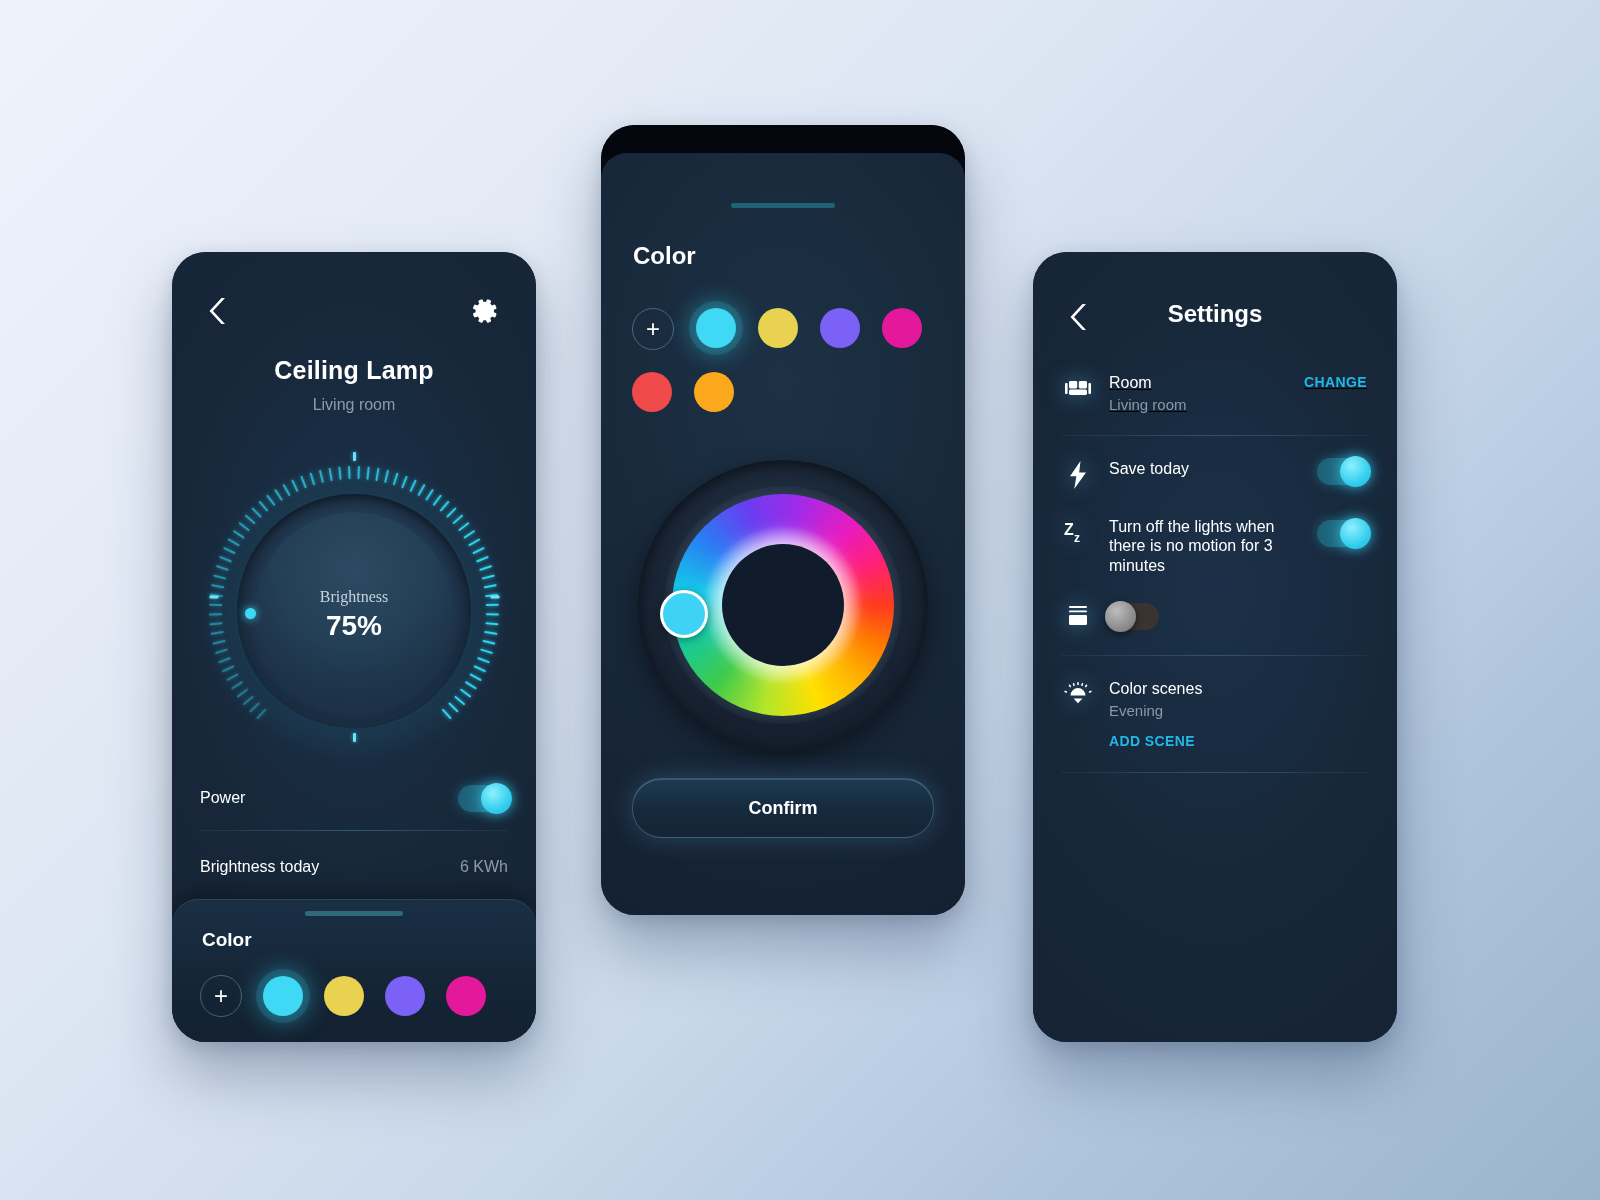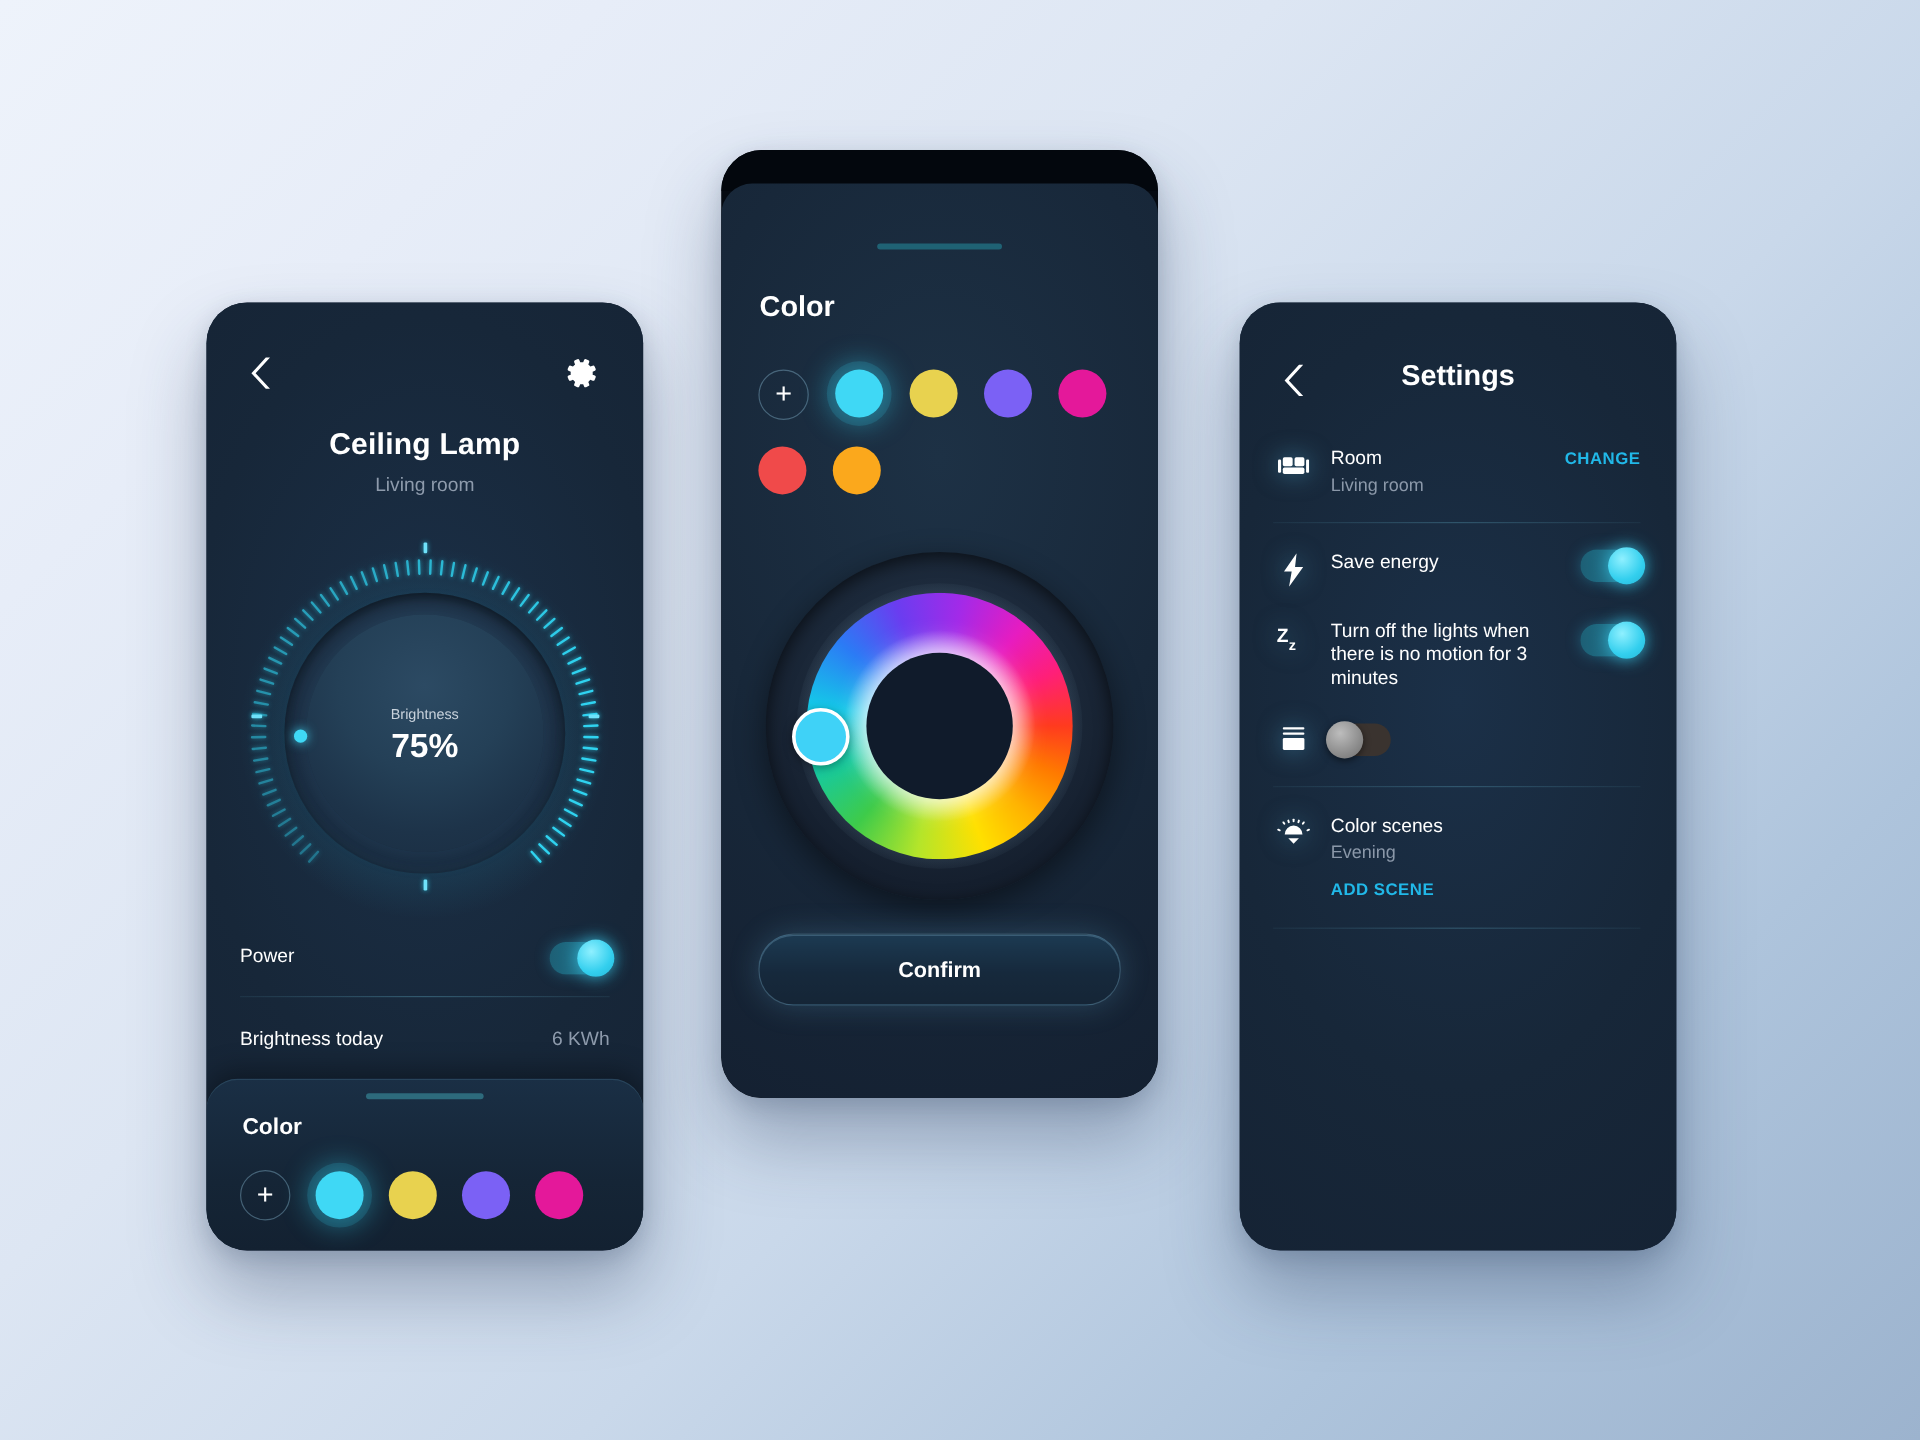--- a/index.html
+++ b/index.html
@@ -46,21 +46,21 @@
     background:#2fd3f0;border-radius:1px;transform-origin:50% 145px;
     box-shadow:0 0 4px rgba(47,211,240,.85);}
   .tick.major{height:9px;top:-14px;width:3px;margin-left:-1.5px;background:#6fe2fa;}
   .dial-ring{position:absolute;left:28px;top:28px;width:234px;height:234px;border-radius:50%;
     background:radial-gradient(circle at 50% 34%, #23384e 0%, #1b2c40 58%, #16283b 100%);
     box-shadow:inset 0 3px 10px rgba(0,0,0,.55), inset 0 -3px 10px rgba(120,190,230,.08);}
   .dial-inner{position:absolute;left:46px;top:46px;width:198px;height:198px;border-radius:50%;
     background:radial-gradient(circle at 50% 30%, #2c4a63 0%, #244057 42%, #1d3349 72%, #1a2d41 100%);
     box-shadow:0 0 24px rgba(70,150,200,.18);}
   .dial-text{position:absolute;left:0;right:0;top:76px;text-align:center;}
-  .dial-label{font-size:12px;color:#c8d2dc;}
+  .dial-label{font-size:16px;color:#c8d2dc;font-family:Liberation Serif, serif;}
   .dial-val{font-size:28px;font-weight:bold;color:#fff;margin-top:4px;}
   .dial-knob{position:absolute;left:36px;top:142px;width:11px;height:11px;border-radius:50%;
     background:#3fd8f5;box-shadow:0 0 9px rgba(63,216,245,.95);cursor:pointer;}
 
   
   .rowline{position:absolute;left:28px;right:28px;height:1px;
     background:linear-gradient(90deg,rgba(110,200,225,.08),rgba(110,200,225,.30),rgba(110,200,225,.08));}
   .row{position:absolute;left:28px;right:28px;display:flex;align-items:center;justify-content:space-between;}
   .row-label{font-size:16px;color:#ffffff;}
   .row-value{font-size:16px;color:#8e9bac;}
@@ -311,21 +311,21 @@
 
   <div class="phone p3">
     <div class="screen">
       <div class="backbtn" style="top:48px;">
         <svg width="30" height="34" viewBox="0 0 30 34">
             <path d="M21 4 L9 17 L21 30 L17.5 30 L5.5 17 L17.5 4 Z" fill="#ffffff"></path>
           </svg>
       </div>
       <div class="hdr">Settings</div>
       <div class="slist" id="settings-list">
-          <div class="sitem" style="margin-top: 0px;">
+          <div class="sitem" style="margin-top: 0px; text-decoration: underline;">
             <div class="sicon">
               <svg width="26" height="24" viewBox="0 0 26 24" fill="#fff">
                 <rect x="0" y="6" width="2.6" height="11" rx="1"></rect>
                 <rect x="23.4" y="6" width="2.6" height="11" rx="1"></rect>
                 <rect x="4" y="4" width="8.2" height="7.5" rx="1.4"></rect>
                 <rect x="13.8" y="4" width="8.2" height="7.5" rx="1.4"></rect>
                 <rect x="4" y="12.6" width="18" height="5.4" rx="1.4"></rect>
               </svg>
             </div>
             <div class="stext">
@@ -335,21 +335,21 @@
             <div class="saction">CHANGE</div>
           </div>
           <div class="sdiv" style="margin-top: 22px;"></div>
           <div class="sitem" style="margin-top: 22px;">
             <div class="sicon">
               <svg width="20" height="28" viewBox="0 0 20 28" fill="#fff">
                 <path d="M12.5 0 L2 15.2 H8.4 L6.2 28 L18 11.6 H11.2 Z"></path>
               </svg>
             </div>
             <div class="stext">
-              <div class="stitle">Save energy</div>
+              <div class="stitle">Save today</div>
             </div>
             <div class="toggle on" style="margin-top: 0px;">
               <div class="knob"></div>
             </div>
           </div>
           <div class="sitem" style="margin-top: 24px;">
             <div class="sicon">
               <svg width="28" height="26" viewBox="0 0 28 26" fill="#fff">
                 <text x="0" y="15" font-family="Liberation Sans, sans-serif" font-size="16" font-weight="bold">Z</text>
                 <text x="10" y="22" font-family="Liberation Sans, sans-serif" font-size="12" font-weight="bold">z</text>

